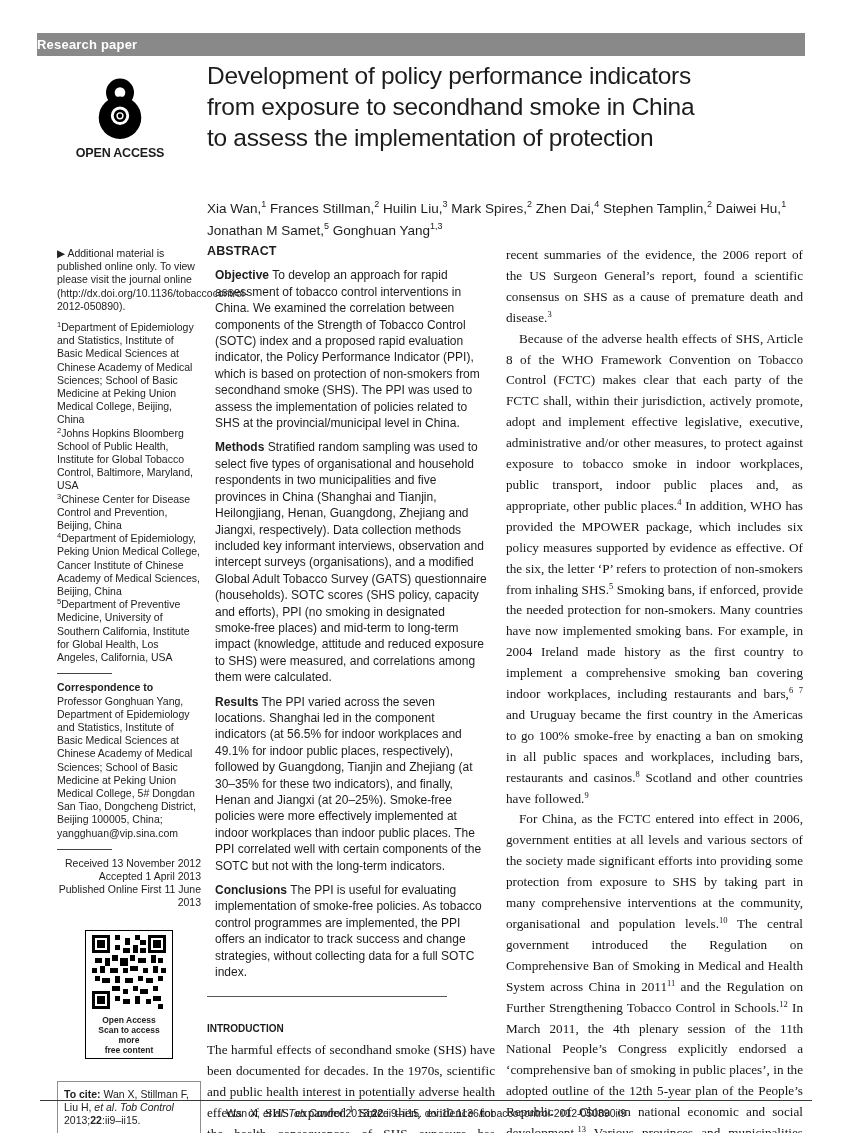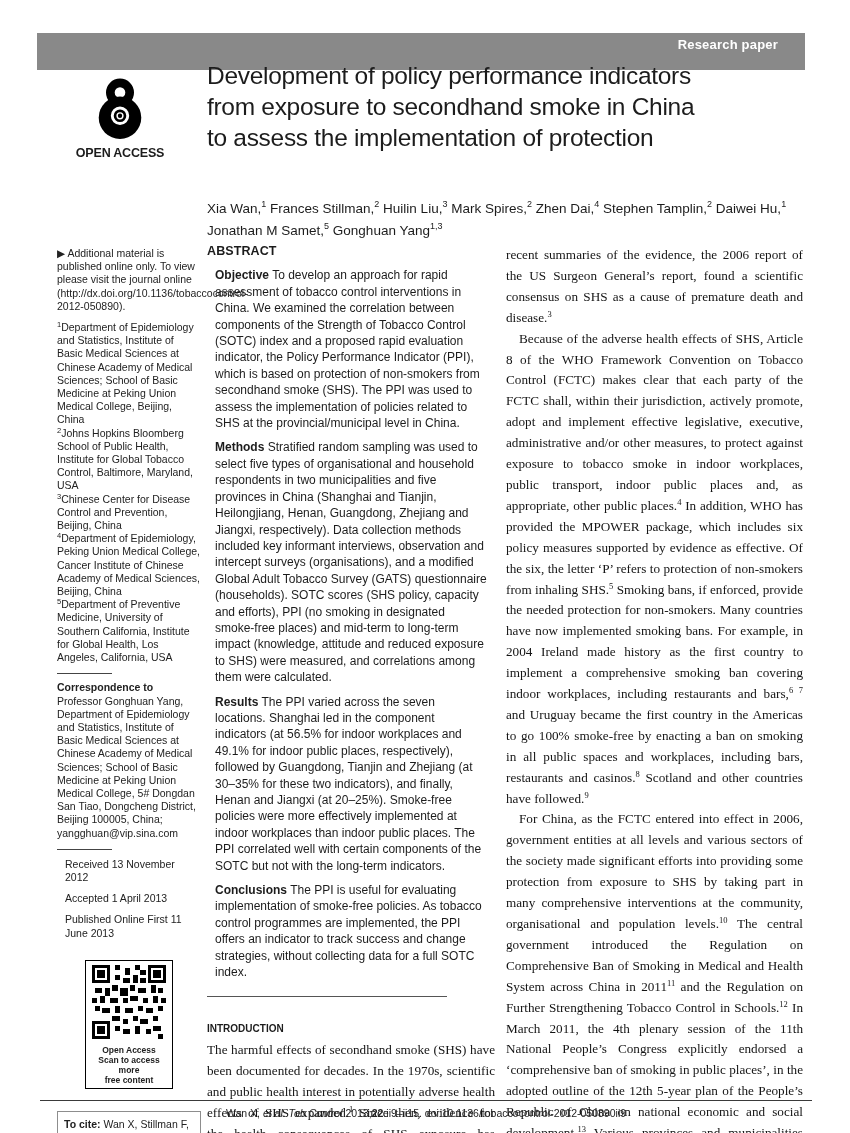--- a/index.html
+++ b/index.html
@@ -3,41 +3,41 @@
 <meta charset="utf-8">
 <style>
   html,body{margin:0;padding:0;background:#e9e9e9;}
   .page{
     position:relative;width:850px;height:1133px;background:#ffffff;
     font-family:"Liberation Sans",sans-serif;color:#1c1c1c;overflow:hidden;
     margin:0 auto;
   }
   
   .banner{
-    position:absolute;left:37px;top:33px;width:768px;height:37px;
+    position:absolute;left:37px;top:33px;width:768px;height:23px;
     background:#898989;color:#ffffff;font-size:13px;font-weight:bold;
-    line-height:23px;text-align:right;box-sizing:border-box;padding-right:27px;
+    line-height:23px;box-sizing:border-box;padding-right:27px;
     letter-spacing:.2px;
   }
   
   .logo-block{position:absolute;left:70px;top:78px;width:100px;text-align:center;}
   .logo-caption{font-size:12.5px;font-weight:bold;letter-spacing:-0.2px;margin-top:2px;}
   
   .title-block{position:absolute;left:207px;top:60px;}
   .title-line{font-size:24.5px;line-height:31px;font-weight:normal;letter-spacing:-0.3px;white-space:nowrap;}
   .authors{position:absolute;left:207px;top:181px;width:600px;font-size:13.5px;line-height:18px;}
   .authors sup{font-size:9px;}
   
   .sidebar{position:absolute;left:57px;top:247px;width:144px;font-size:10.5px;line-height:13.2px;color:#222;}
   .sidebar p{margin:0;}
   .sidebar .note{margin-bottom:8px;}
   .sidebar sup{font-size:7.5px;line-height:0;}
   .side-rule{border:0;border-top:1px solid #444;width:55px;margin:9px 0 7px 0;}
   .corr-label{font-weight:bold;}
-  .dates p{margin:8px;}
+  .dates p{margin:0;text-align:right;}
   .qr-box{
     width:88px;margin:20px 0 0 28px;border:1.5px solid #000;
     box-sizing:border-box;padding:4px 3px 3px 3px;text-align:center;
   }
   .qr-caption{font-size:8.5px;font-weight:bold;line-height:10px;margin-top:3px;}
   .tocite-box{
     margin-top:22px;border:1px solid #8d8d8d;box-sizing:border-box;
     padding:6px 6px 7px 6px;width:144px;font-size:10.5px;line-height:13.2px;
   }
   .col-mid{position:absolute;left:207px;top:243px;width:288px;}

